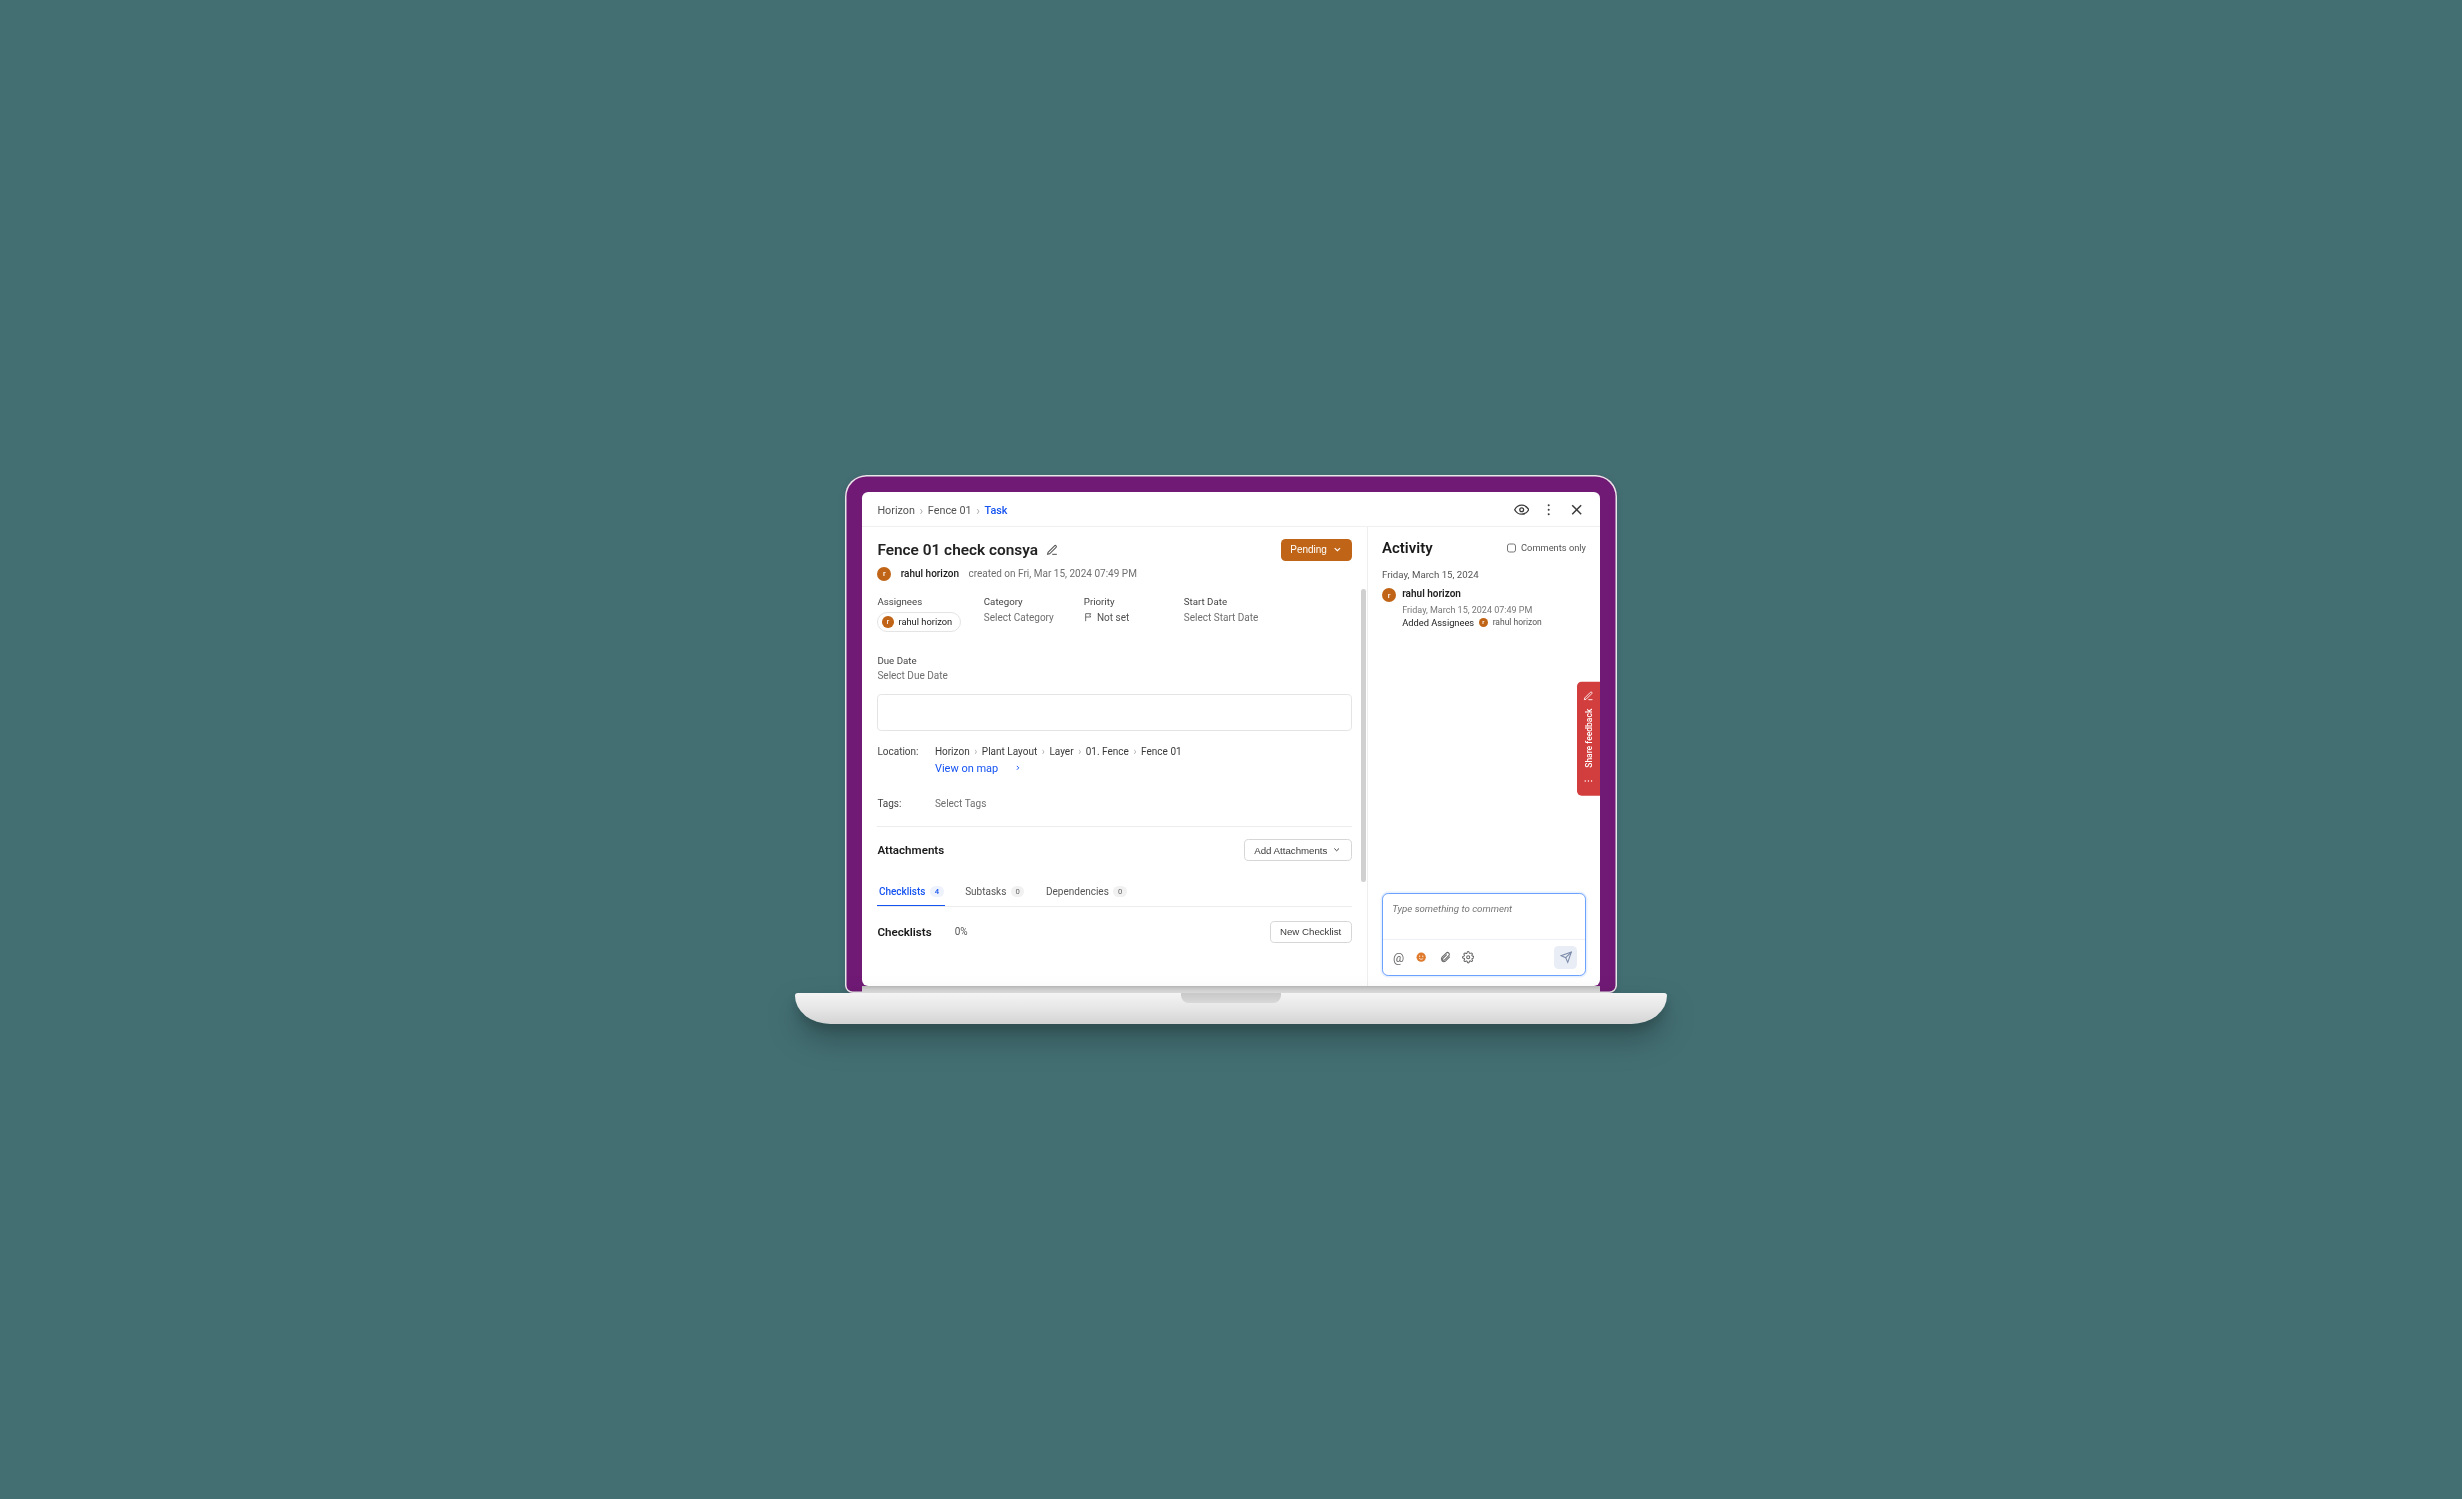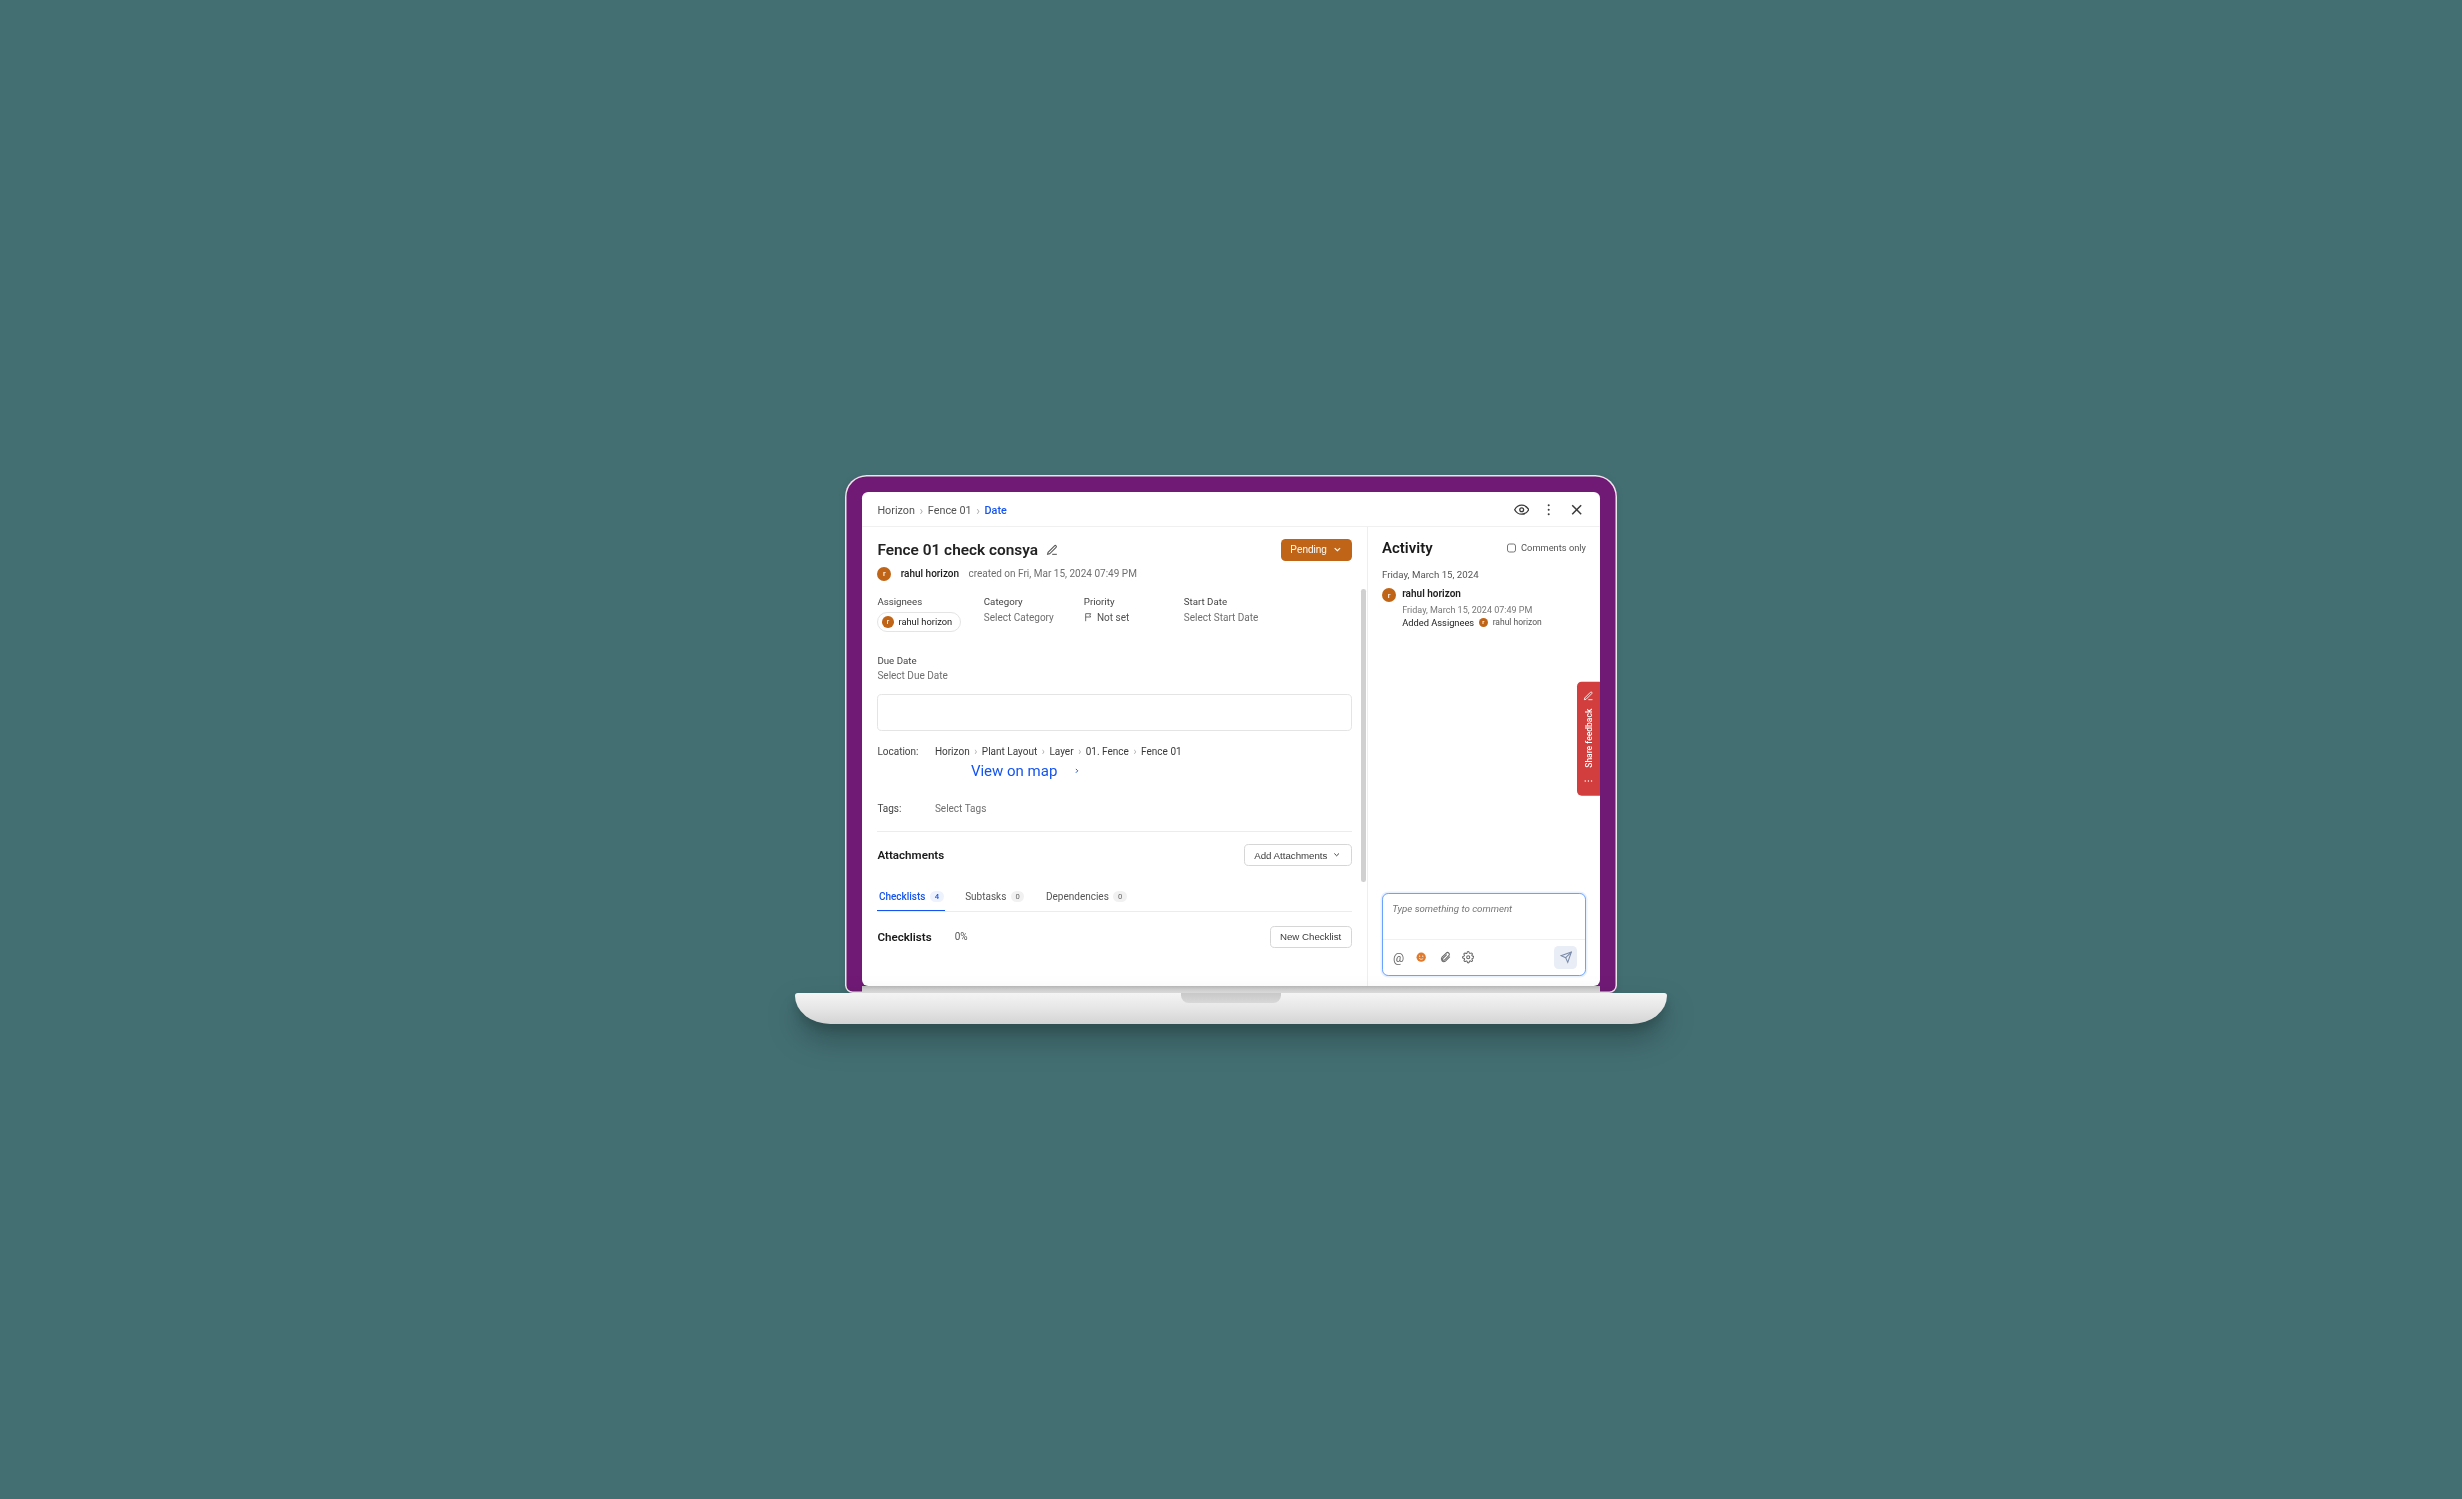--- a/index.html
+++ b/index.html
@@ -102,21 +102,21 @@
   .assignee-chip .avatar{ width:11.6px; height:11.6px; font-size:7px;}
   .prio-flag{ display:inline-flex; align-items:center; gap:3.1px; color:#525252;}
   .prio-flag svg{width:10px;height:10px;}
 
   .empty-box { margin-top:12.4px; border:0.8px solid #e4e4e4; border-radius:4.6px; height:37px; background:#fff;}
 
   
   .kv-row { display:flex; gap:18.5px; margin-top:15.4px; align-items:flex-start;}
   .kv-key { width:39px; font-size:10px; color:#444;}
   .loc-crumbs { display:flex; flex-wrap:wrap; gap:4.6px; font-size:10px; color:#3a3a3a;}
-  .loc-link { color:#1554f1; font-size:15px; display:inline-flex; align-items:center; gap:16px; margin-top:4.6px; cursor:pointer;margin-left:36px;}
+  .loc-link { color:#1554f1; font-size:11px; display:inline-flex; align-items:center; gap:16px; margin-top:4.6px; cursor:pointer;}
 
   .divider { border-top:0.8px solid #ececec; margin:17px 0 12.4px 0;}
 
   
   .section-head { display:flex; align-items:center; justify-content:space-between;}
   .section-title { font-size:11.6px; font-weight:600;}
   .outline-btn {
     border:0.8px solid #d6d6d6; background:#fff; padding:4.6px 9.3px; border-radius:4.6px;
     font-size:9.7px; display:flex; align-items:center; gap:4.6px; cursor:pointer; color:#3a3a3a;
   }
@@ -189,21 +189,21 @@
 <div class="laptop">
   <div class="screen-bezel">
     <div class="screen">
 
       <div class="topbar">
         <div class="crumbs">
           <span class="crumb">Horizon</span>
           <span class="crumb-sep">›</span>
           <span class="crumb">Fence 01</span>
           <span class="crumb-sep">›</span>
-          <span class="crumb current">Date</span>
+          <span class="crumb current">Task</span>
         </div>
         <div class="top-actions">
           <span class="top-icon">
             <svg viewBox="0 0 24 24" fill="none" stroke="currentColor" stroke-width="2">
                 <path d="M1 12s4-7 11-7 11 7 11 7-4 7-11 7S1 12 1 12z"></path>
                 <circle cx="12" cy="12" r="3"></circle>
               </svg>
           </span>
           <span class="top-icon">
             <svg viewBox="0 0 24 24" fill="currentColor">

